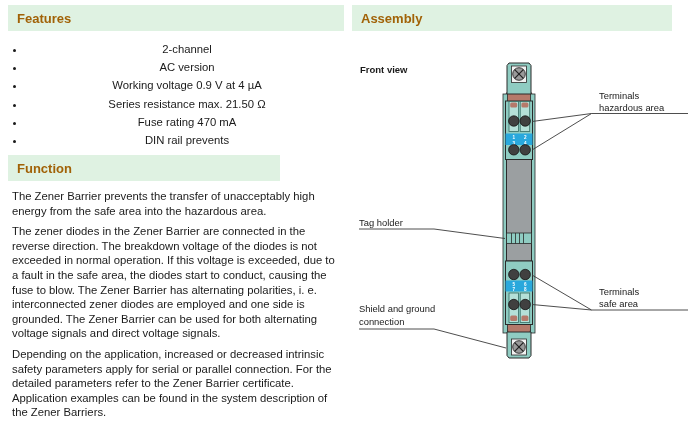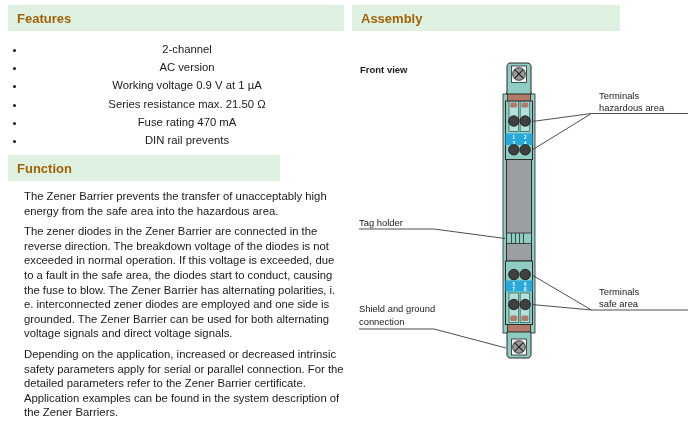--- a/index.html
+++ b/index.html
@@ -8,52 +8,52 @@
     background:#ffffff;
     font-family:"Liberation Sans","DejaVu Sans",sans-serif;
     color:#1a1a1a;
   }
   .section-bar{
     position:absolute;height:26px;background:#dff2e2;
     display:flex;align-items:center;padding-left:9px;box-sizing:border-box;
     font-size:13px;font-weight:bold;color:#a16207;
   }
   .bar-features{left:8px;top:5px;width:336px;}
-  .bar-assembly{left:352px;top:5px;width:268px;}
+  .bar-assembly{left:352px;top:5px;width:320px;}
   .bar-function{left:8px;top:155px;width:272px;}
   ul.features-list{
     position:absolute;left:14px;top:40px;width:320px;
     margin:0;padding:0 0 0 12px;list-style:disc;
     font-size:11.3px;line-height:18.2px;color:#1a1a1a;text-align:center;
   }
   ul.features-list li{padding-left:2px;}
   .function-text{
     position:absolute;left:12px;top:189px;width:332px;
   }
   .function-text p{
-    margin:0 0 6px 12px;font-size:11.3px;line-height:14.6px;color:#1a1a1a;
+    margin:0 0 6px 0;font-size:11.3px;line-height:14.6px;color:#1a1a1a;
   }
   svg text{fill:#1a1a1a;}
   .diag-label{font-size:9.4px;}
   .diag-label-bold{font-size:9.5px;font-weight:bold;}
   .terminal-num{font-size:4.6px;font-weight:bold;fill:#ffffff;}
   .leader{stroke:#3a3a3a;stroke-width:0.9;fill:none;}
   .outline{stroke:#2a2a2a;}
 </style>
 </head>
 <body>
 
 <div class="section-bar bar-features">
   <span>Features</span>
 </div>
 
 <ul class="features-list">
   <li>2-channel</li>
   <li>AC version</li>
-  <li>Working voltage 0.9 V at 1 µA</li>
+  <li>Working voltage 0.9 V at 4 µA</li>
   <li>Series resistance max. 21.50 Ω</li>
   <li>Fuse rating 470 mA</li>
   <li>DIN rail prevents</li>
 </ul>
 
 <div class="section-bar bar-function">
   <span>Function</span>
 </div>
 
 <div class="function-text">

